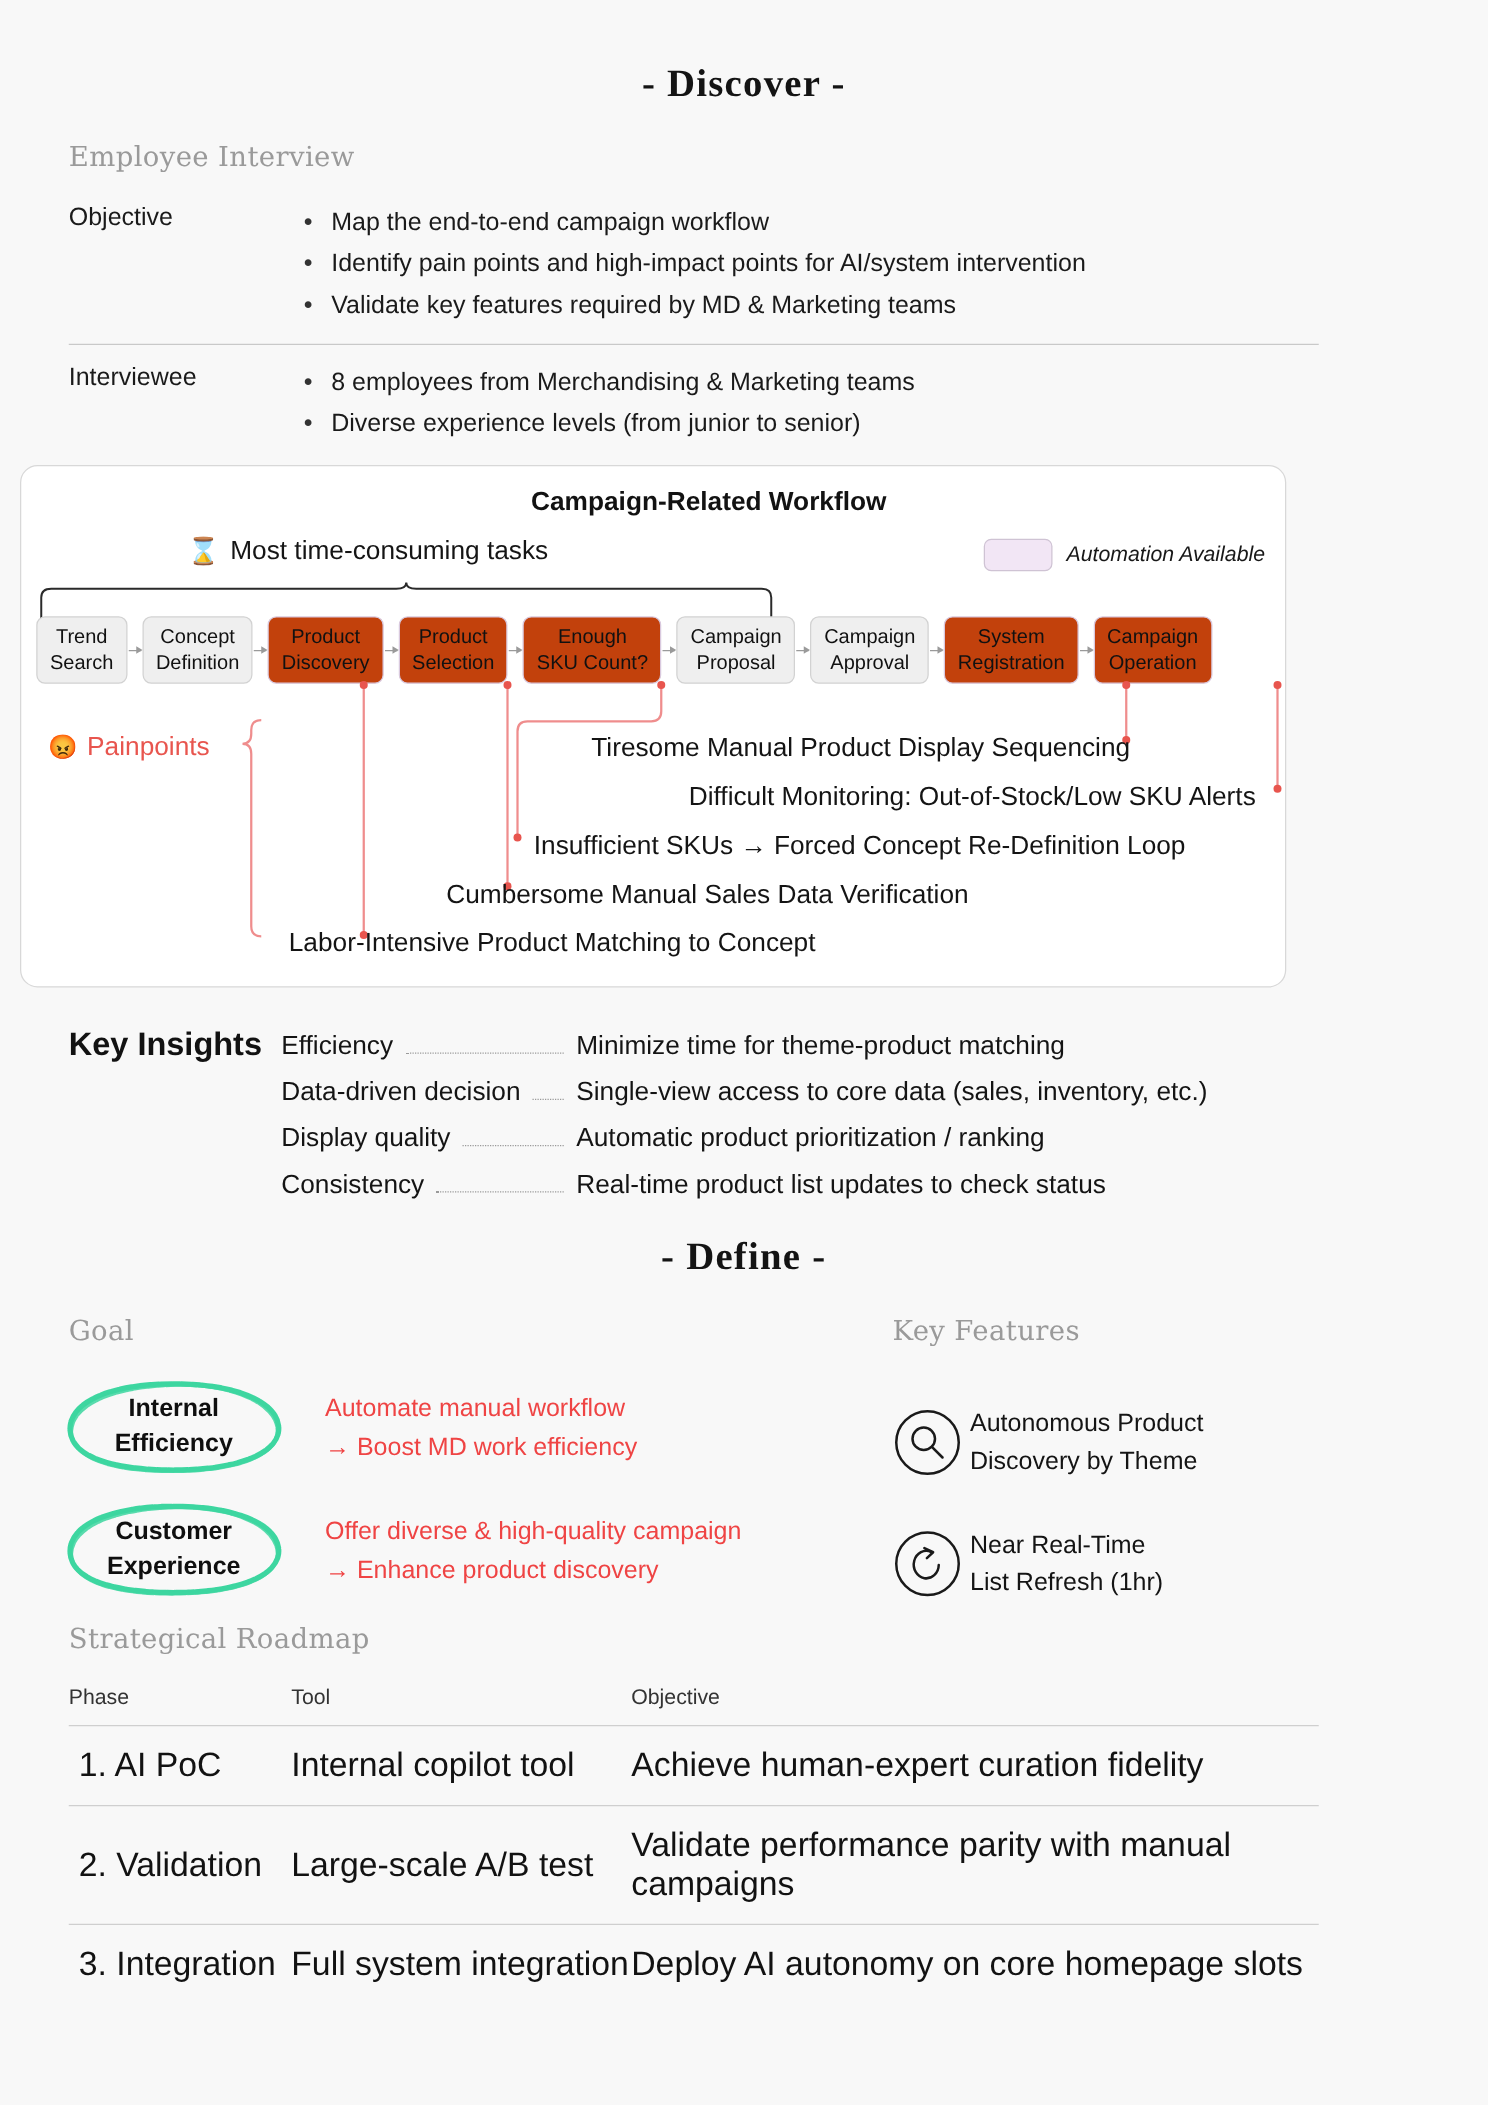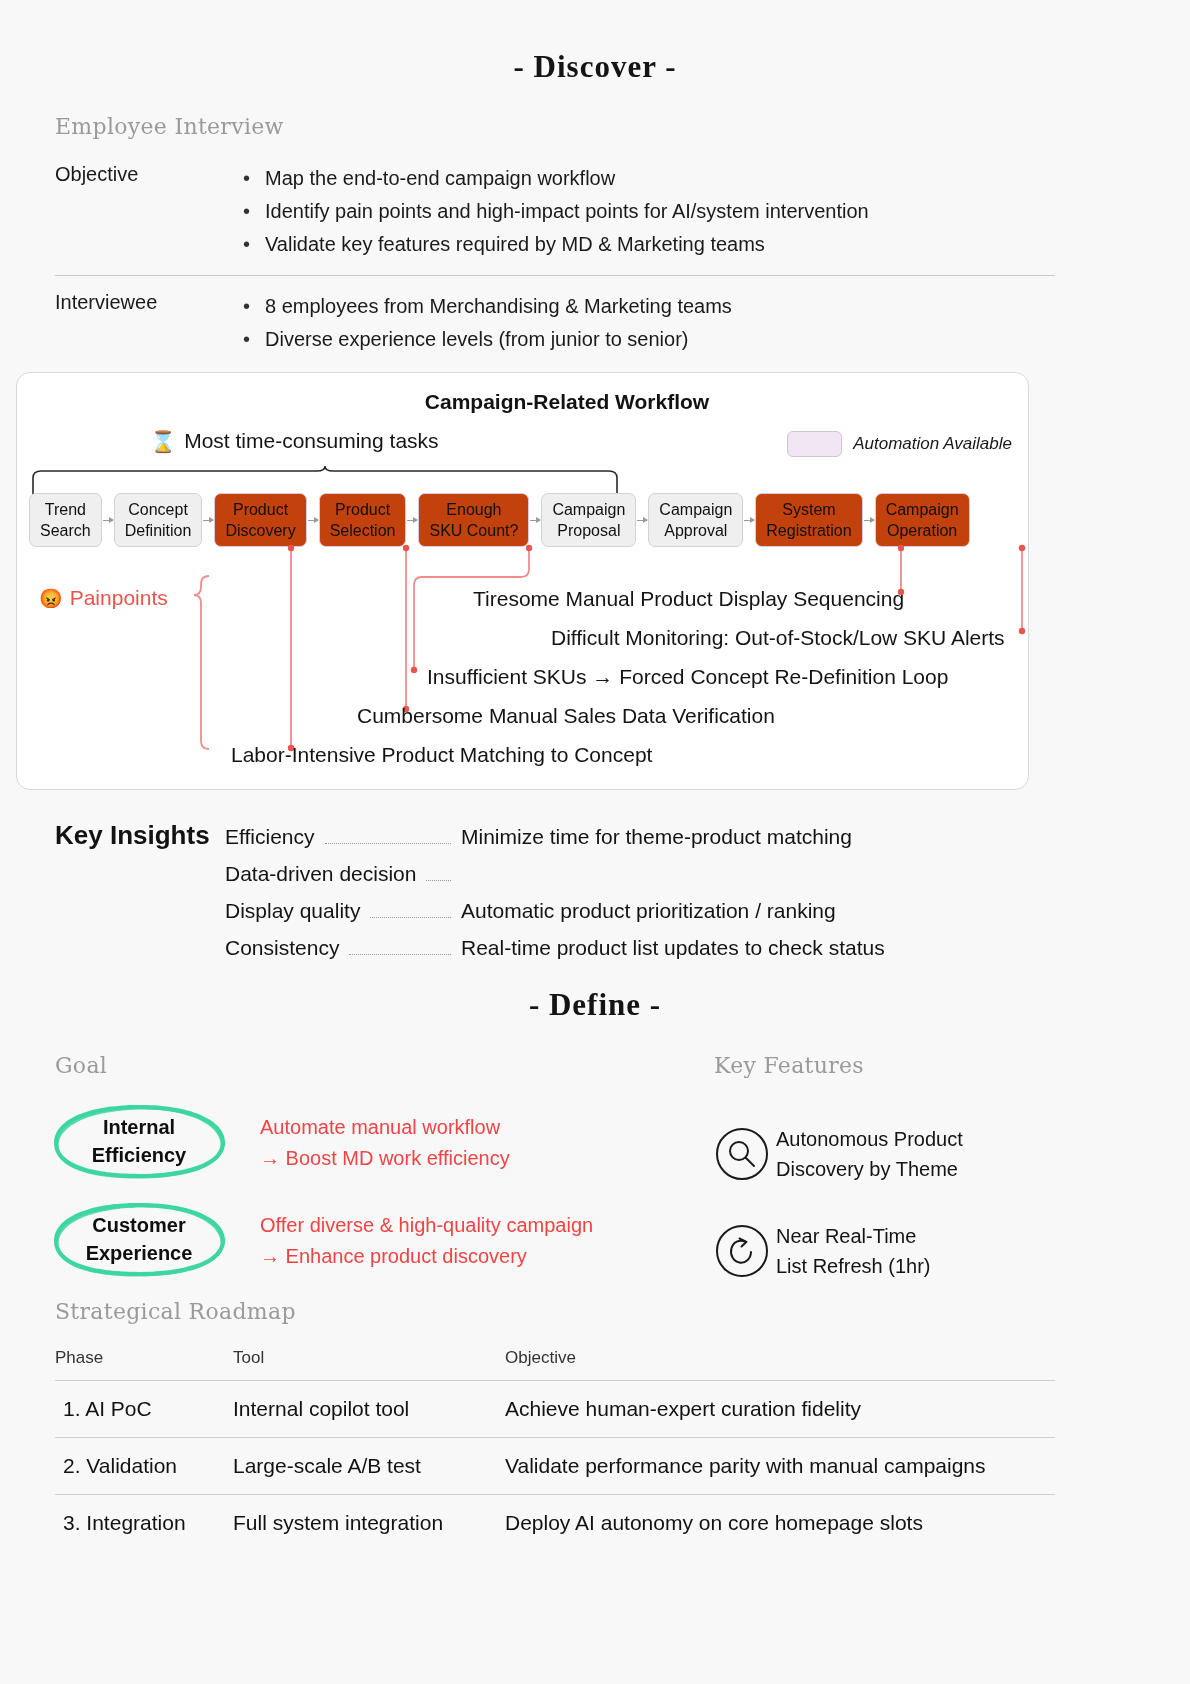--- a/index.html
+++ b/index.html
@@ -173,21 +173,21 @@
   #features { position: absolute; left: 714px; top: 1105px; width: 400px; }
   .feature-row { display: flex; align-items: center; gap: 6px; height: 97px; }
   .feat-icon { width: 56px; height: 56px; flex: none; }
   .feat-text { font-size: 20px; line-height: 30px; color: #141414; white-space: nowrap; }
 
   
   #roadmap-head { position: absolute; left: 55px; top: 1299px; }
   #roadmap-table { position: absolute; left: 55px; top: 1348px; width: 1000px; }
   .rt-row { display: flex; align-items: center; }
   .rt-head { font-size: 17px; color: #333; padding: 0 0 12px 0; }
-  .rt-body { font-size: 21px; color: #121212; padding: 16px 0 16px 0; border-top: 1px solid #cfcfcf; }
+  .rt-body { font-size: 27px; color: #121212; padding: 16px 0 16px 0; border-top: 1px solid #cfcfcf; }
   .rt-c0 { width: 178px; flex: none; }
   .rt-c1 { width: 272px; flex: none; }
   .rt-c2 { flex: 1; }
   .rt-head .rt-c0 { padding-left: 0; }
   .rt-body .rt-c0 { padding-left: 8px; }
   .rt-head .rt-c1, .rt-head .rt-c2 { padding-left: 0; }
   .rt-body .rt-c1 { padding-left: 0; }
 </style>
 </head>
 <body>
@@ -343,20 +343,21 @@
           <span class="ki-key-inner">Efficiency</span>
           <span class="ki-leader"></span>
         </div>
       <div class="ki-val">Minimize time for theme-product matching</div>
     </div>
     <div class="ki-row">
       <div class="ki-keycell">
           <span class="ki-key-inner">Data-driven decision</span>
           <span class="ki-leader"></span>
         </div>
+      <div class="ki-val">Single-view access to core data (sales, inventory, etc.)</div>
     </div>
     <div class="ki-row">
       <div class="ki-keycell">
           <span class="ki-key-inner">Display quality</span>
           <span class="ki-leader"></span>
         </div>
       <div class="ki-val">Automatic product prioritization / ranking</div>
     </div>
     <div class="ki-row">
       <div class="ki-keycell">

